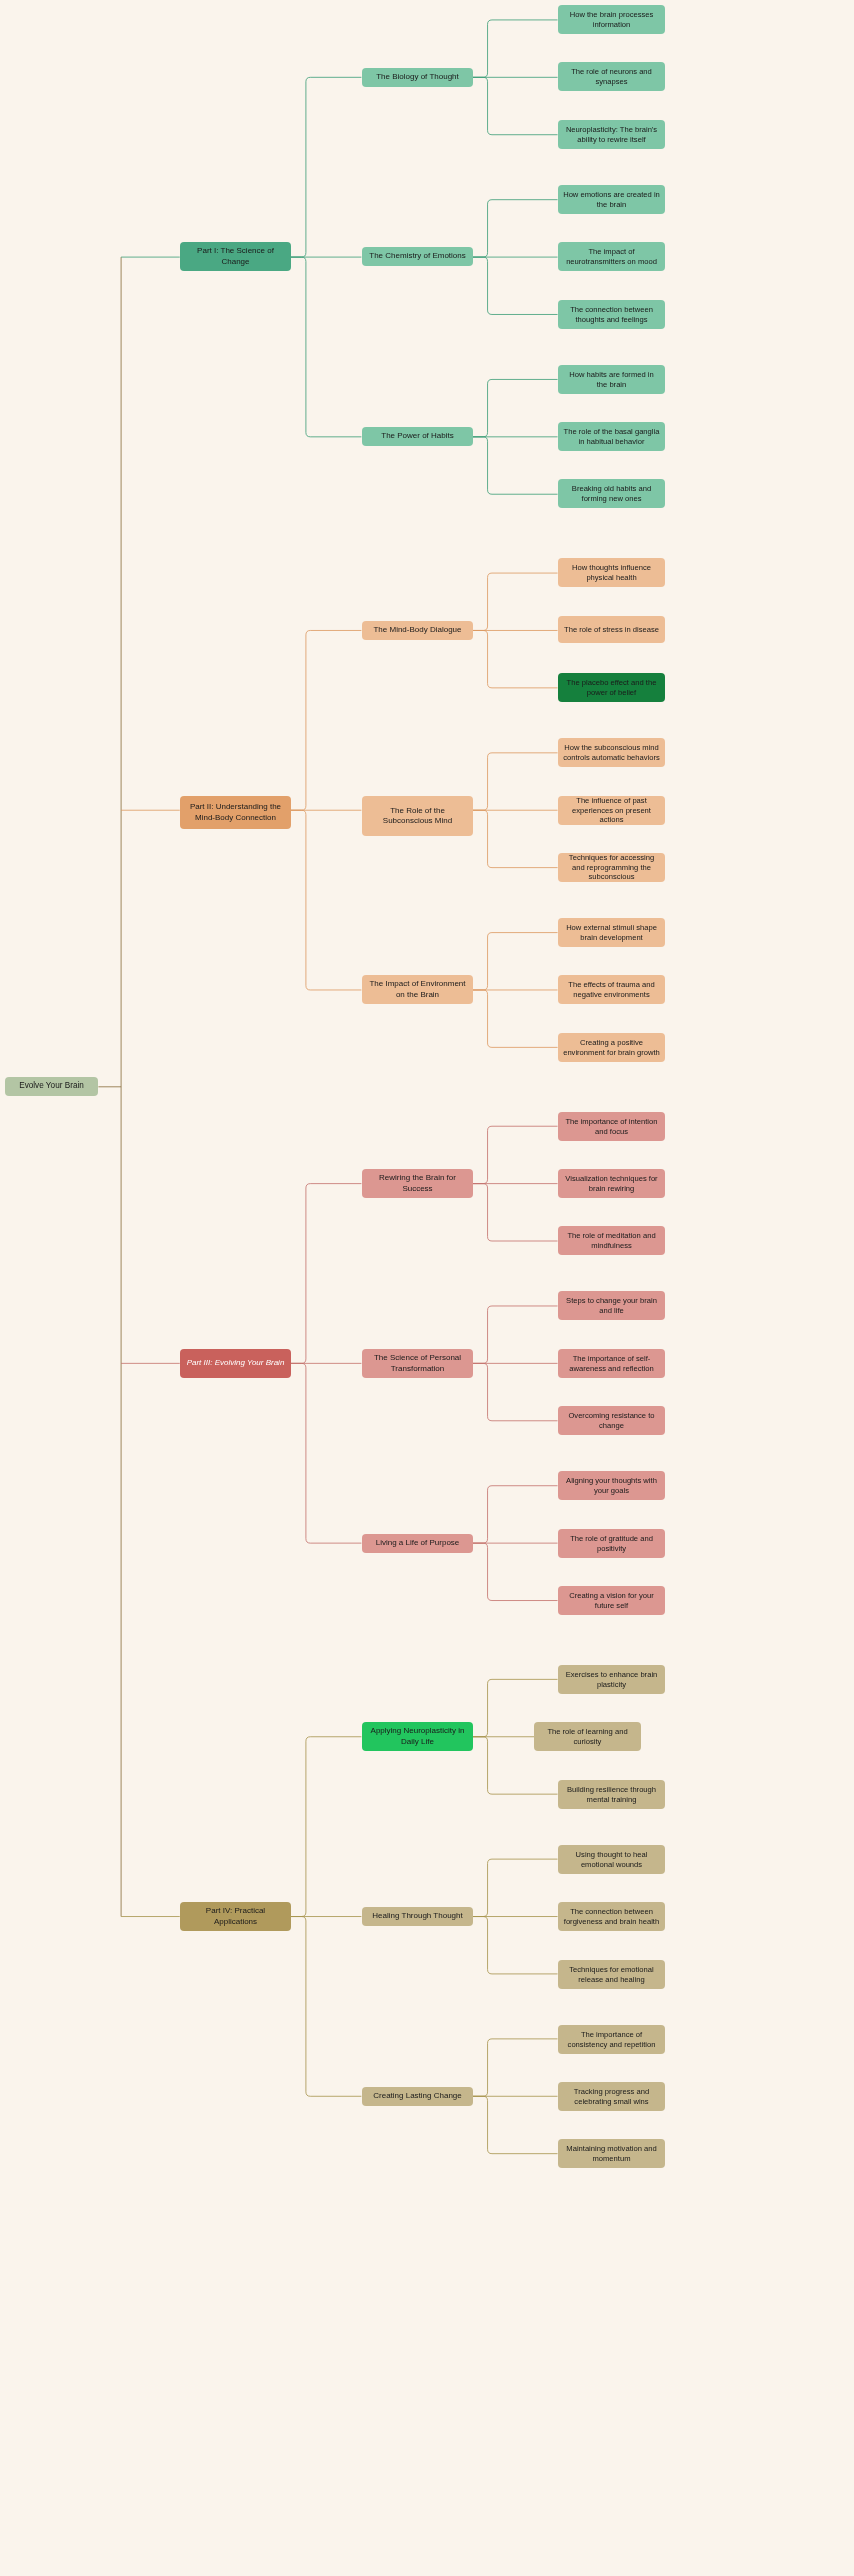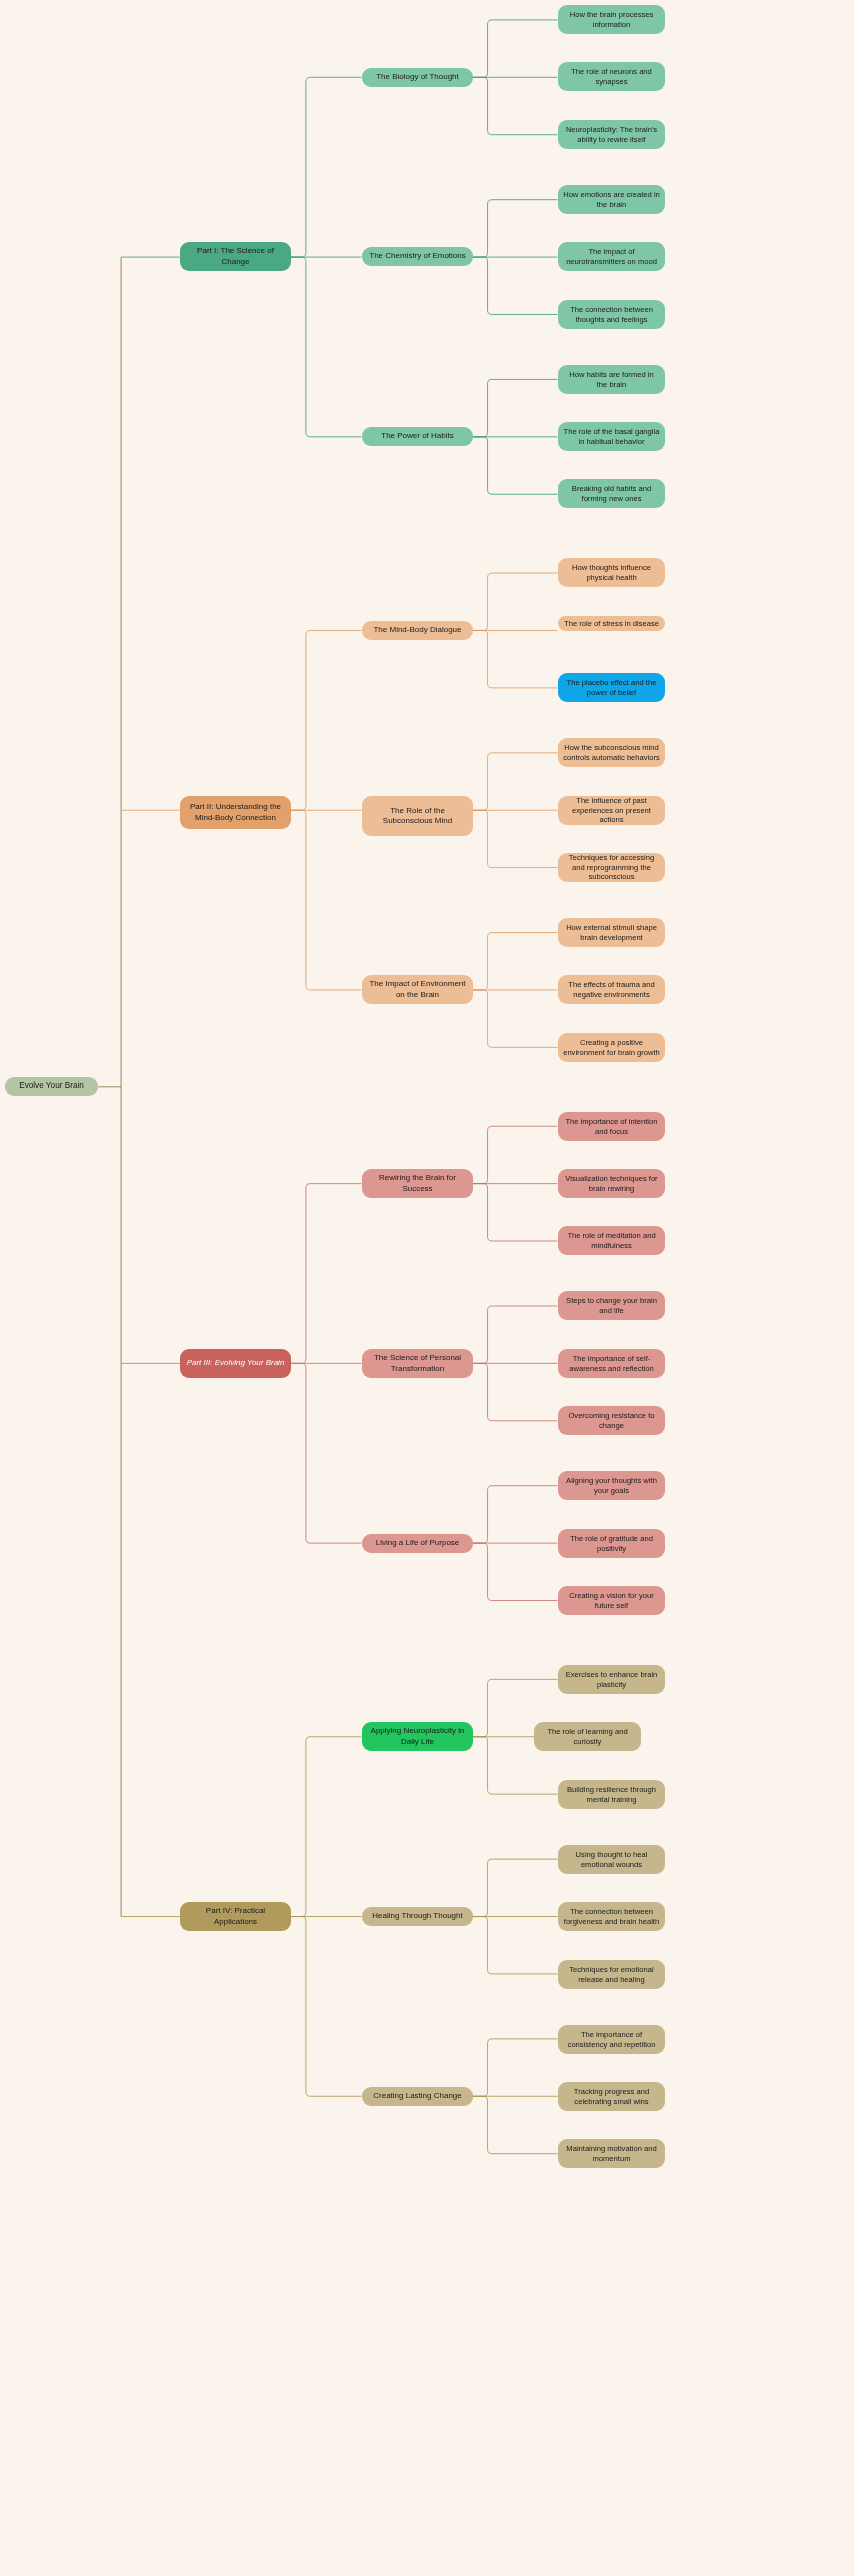--- a/index.html
+++ b/index.html
@@ -9,21 +9,21 @@
     font-family:"Liberation Sans", sans-serif;
     overflow:hidden;
   }
   #mindmap{position:relative;width:854px;height:2576px;}
   svg#links{position:absolute;left:0;top:0;width:854px;height:2576px;}
   .node{
     position:absolute;
     box-sizing:border-box;
     display:flex;align-items:center;justify-content:center;
     text-align:center;
-    border-radius:9px;
+    border-radius:4px;
     color:#1a1a1a;
     line-height:1.28;
     padding:2.5px 5px;
     font-size:8px;
   }
   .node.root{font-size:8.2px;}
   .node.part{font-size:8px;}
   .node.sub{font-size:8px;}
   .node.leaf{font-size:7.6px;}
   .node.white-text{color:#ffffff;font-style:italic;}
@@ -123,24 +123,24 @@
     </div>
     <div class="node sub" style="left: 362px; top: 427px; width: 111px; height: 19px; background: rgb(126, 198, 166); text-align: right;">
       <span>The Power of Habits</span>
     </div>
     <div class="node part" style="left: 180px; top: 242px; width: 111px; height: 29px; background: rgb(74, 168, 131); color: rgb(26, 26, 26);">
       <span>Part I: The Science of Change</span>
     </div>
     <div class="node leaf" style="left: 558px; top: 558px; width: 107px; height: 29px; background: rgb(237, 189, 149);">
       <span>How thoughts influence physical health</span>
     </div>
-    <div class="node leaf" style="left: 558px; top: 616px; width: 107px; height: 15px; background: rgb(237, 189, 149);">
+    <div class="node leaf" style="left: 558px; top: 616px; width: 107px; height: 27px; background: rgb(237, 189, 149);">
       <span>The role of stress in disease</span>
     </div>
-    <div class="node leaf" style="left: 558px; top: 673px; width: 107px; height: 29px; background: #0ea5e9;">
+    <div class="node leaf" style="left: 558px; top: 673px; width: 107px; height: 29px; background: #15803d;">
       <span>The placebo effect and the power of belief</span>
     </div>
     <div class="node sub" style="left: 362px; top: 621px; width: 111px; height: 19px; background: rgb(237, 189, 149);">
       <span>The Mind-Body Dialogue</span>
     </div>
     <div class="node leaf" style="left: 558px; top: 738px; width: 107px; height: 29px; background: rgb(237, 189, 149);">
       <span>How the subconscious mind controls automatic behaviors</span>
     </div>
     <div class="node leaf" style="left: 558px; top: 796px; width: 107px; height: 29px; background: rgb(237, 189, 149);">
       <span>The influence of past experiences on present actions</span>

